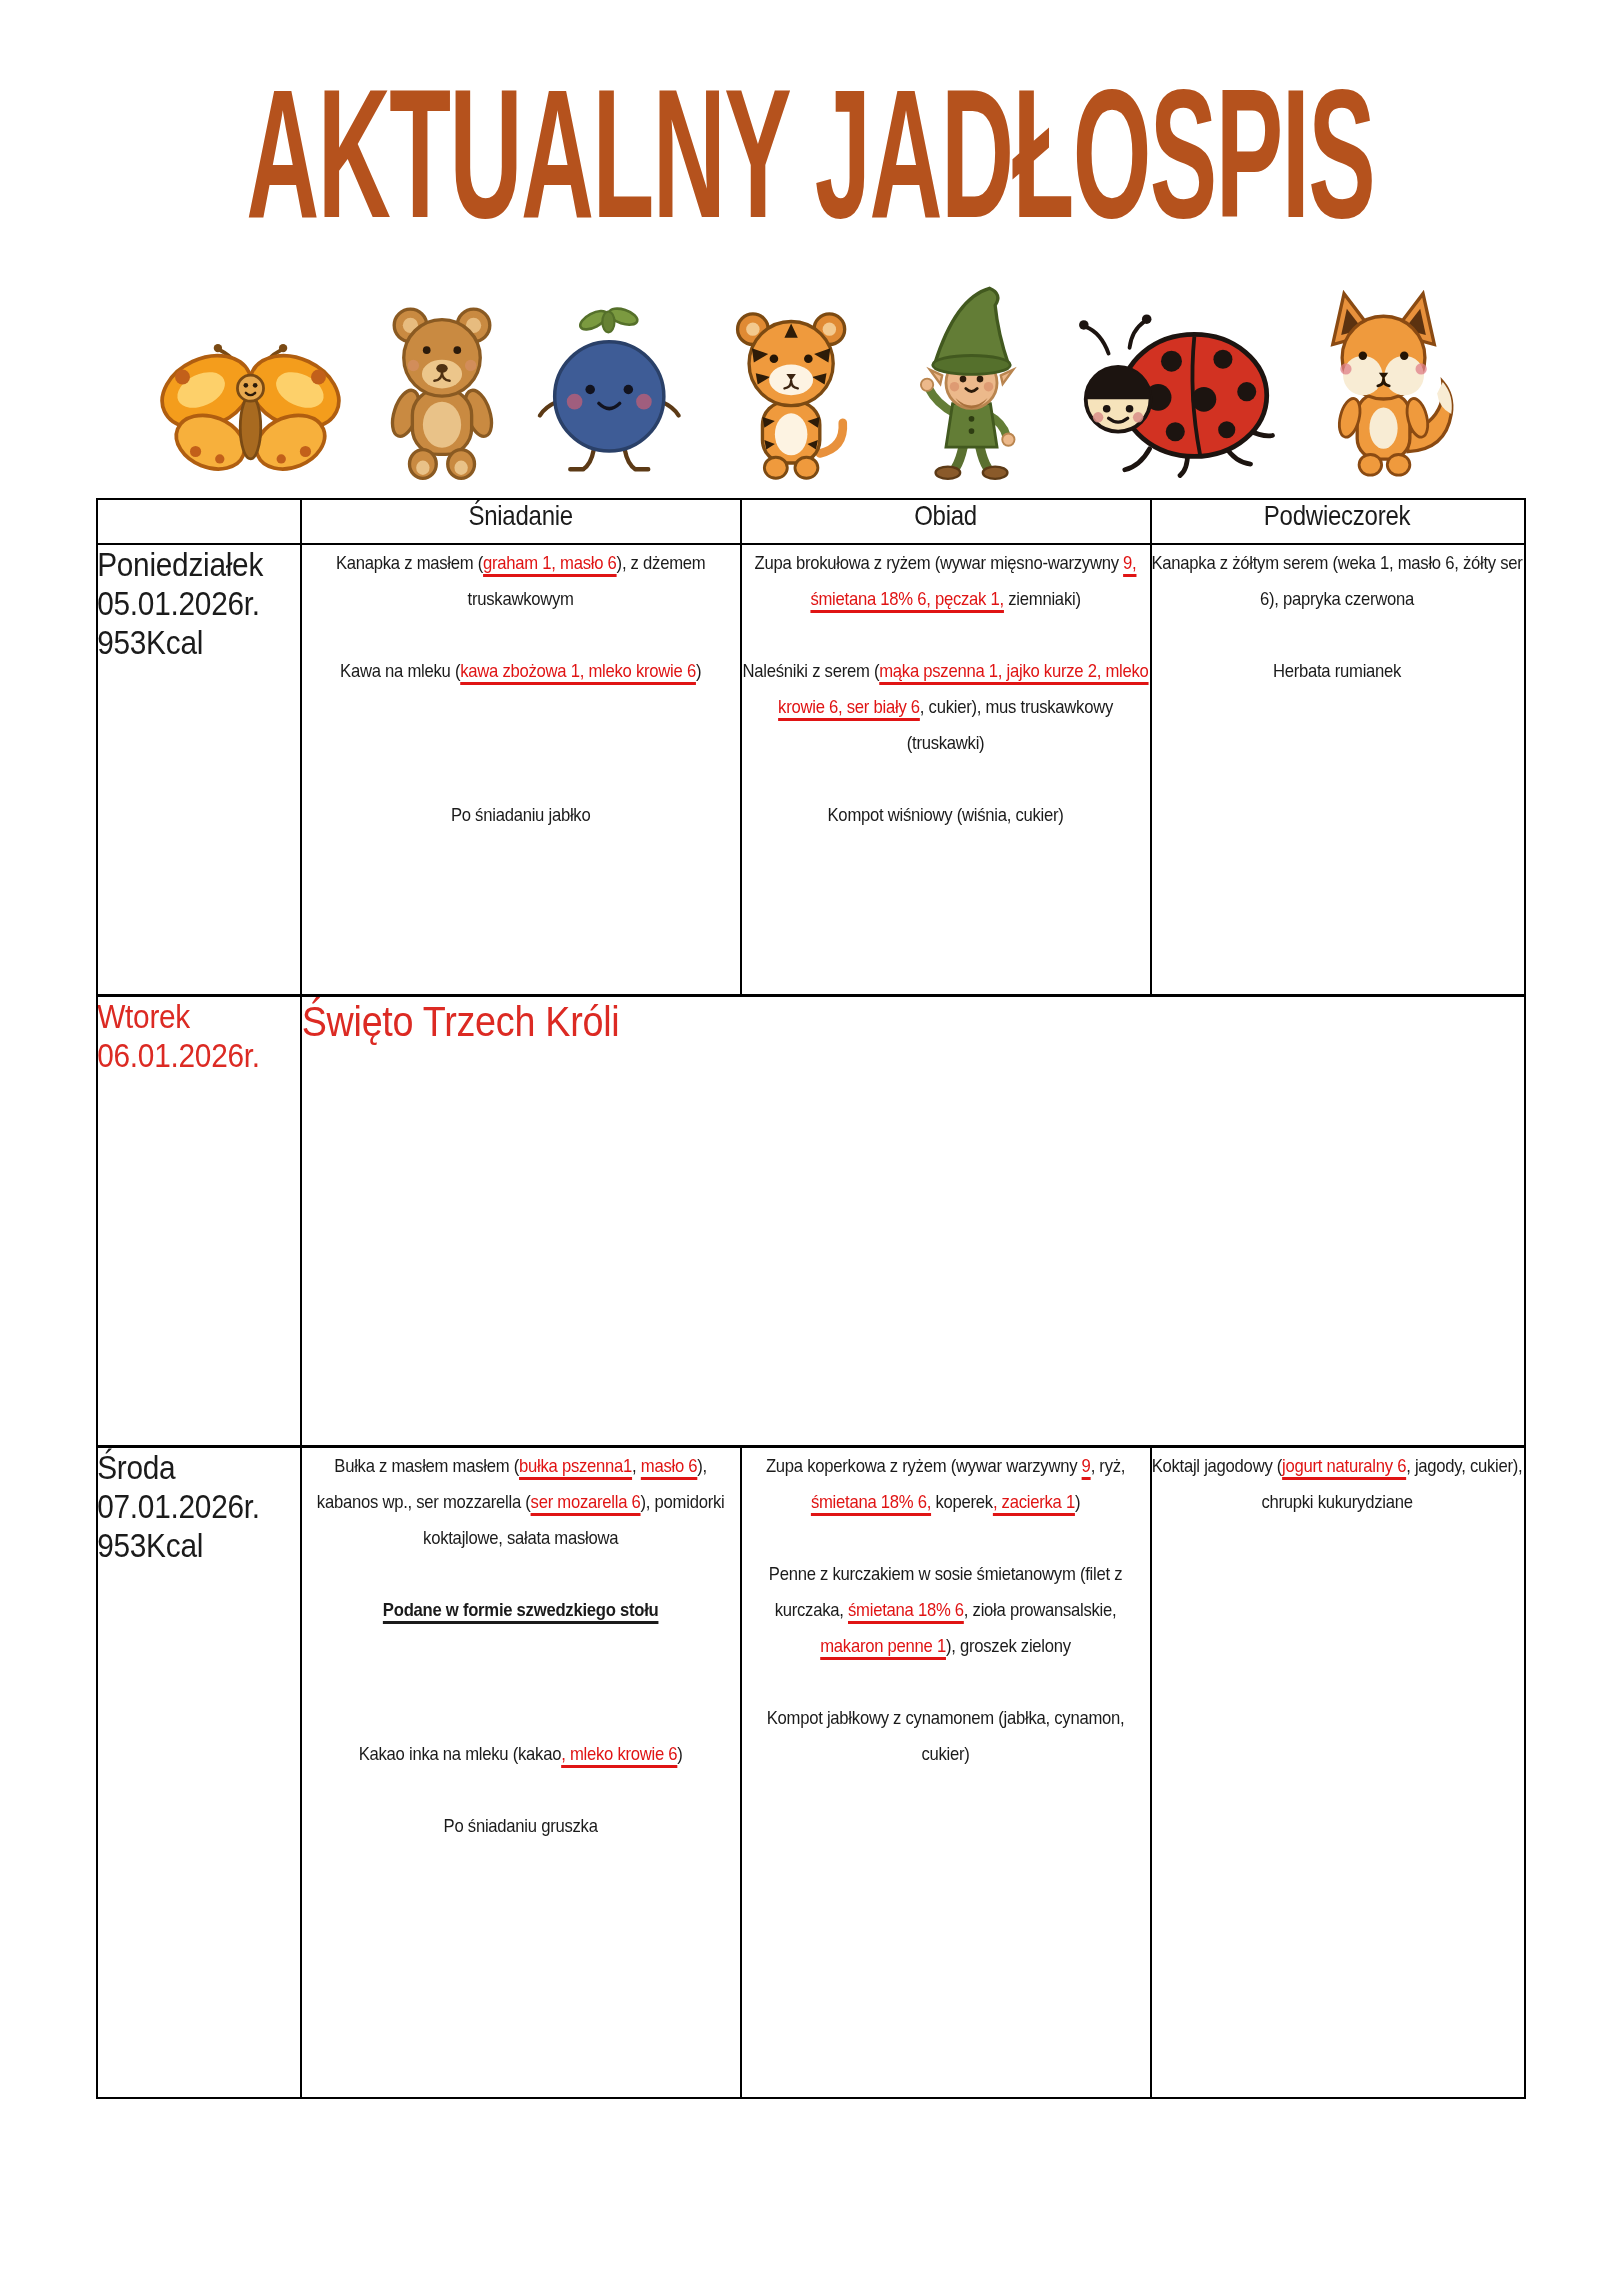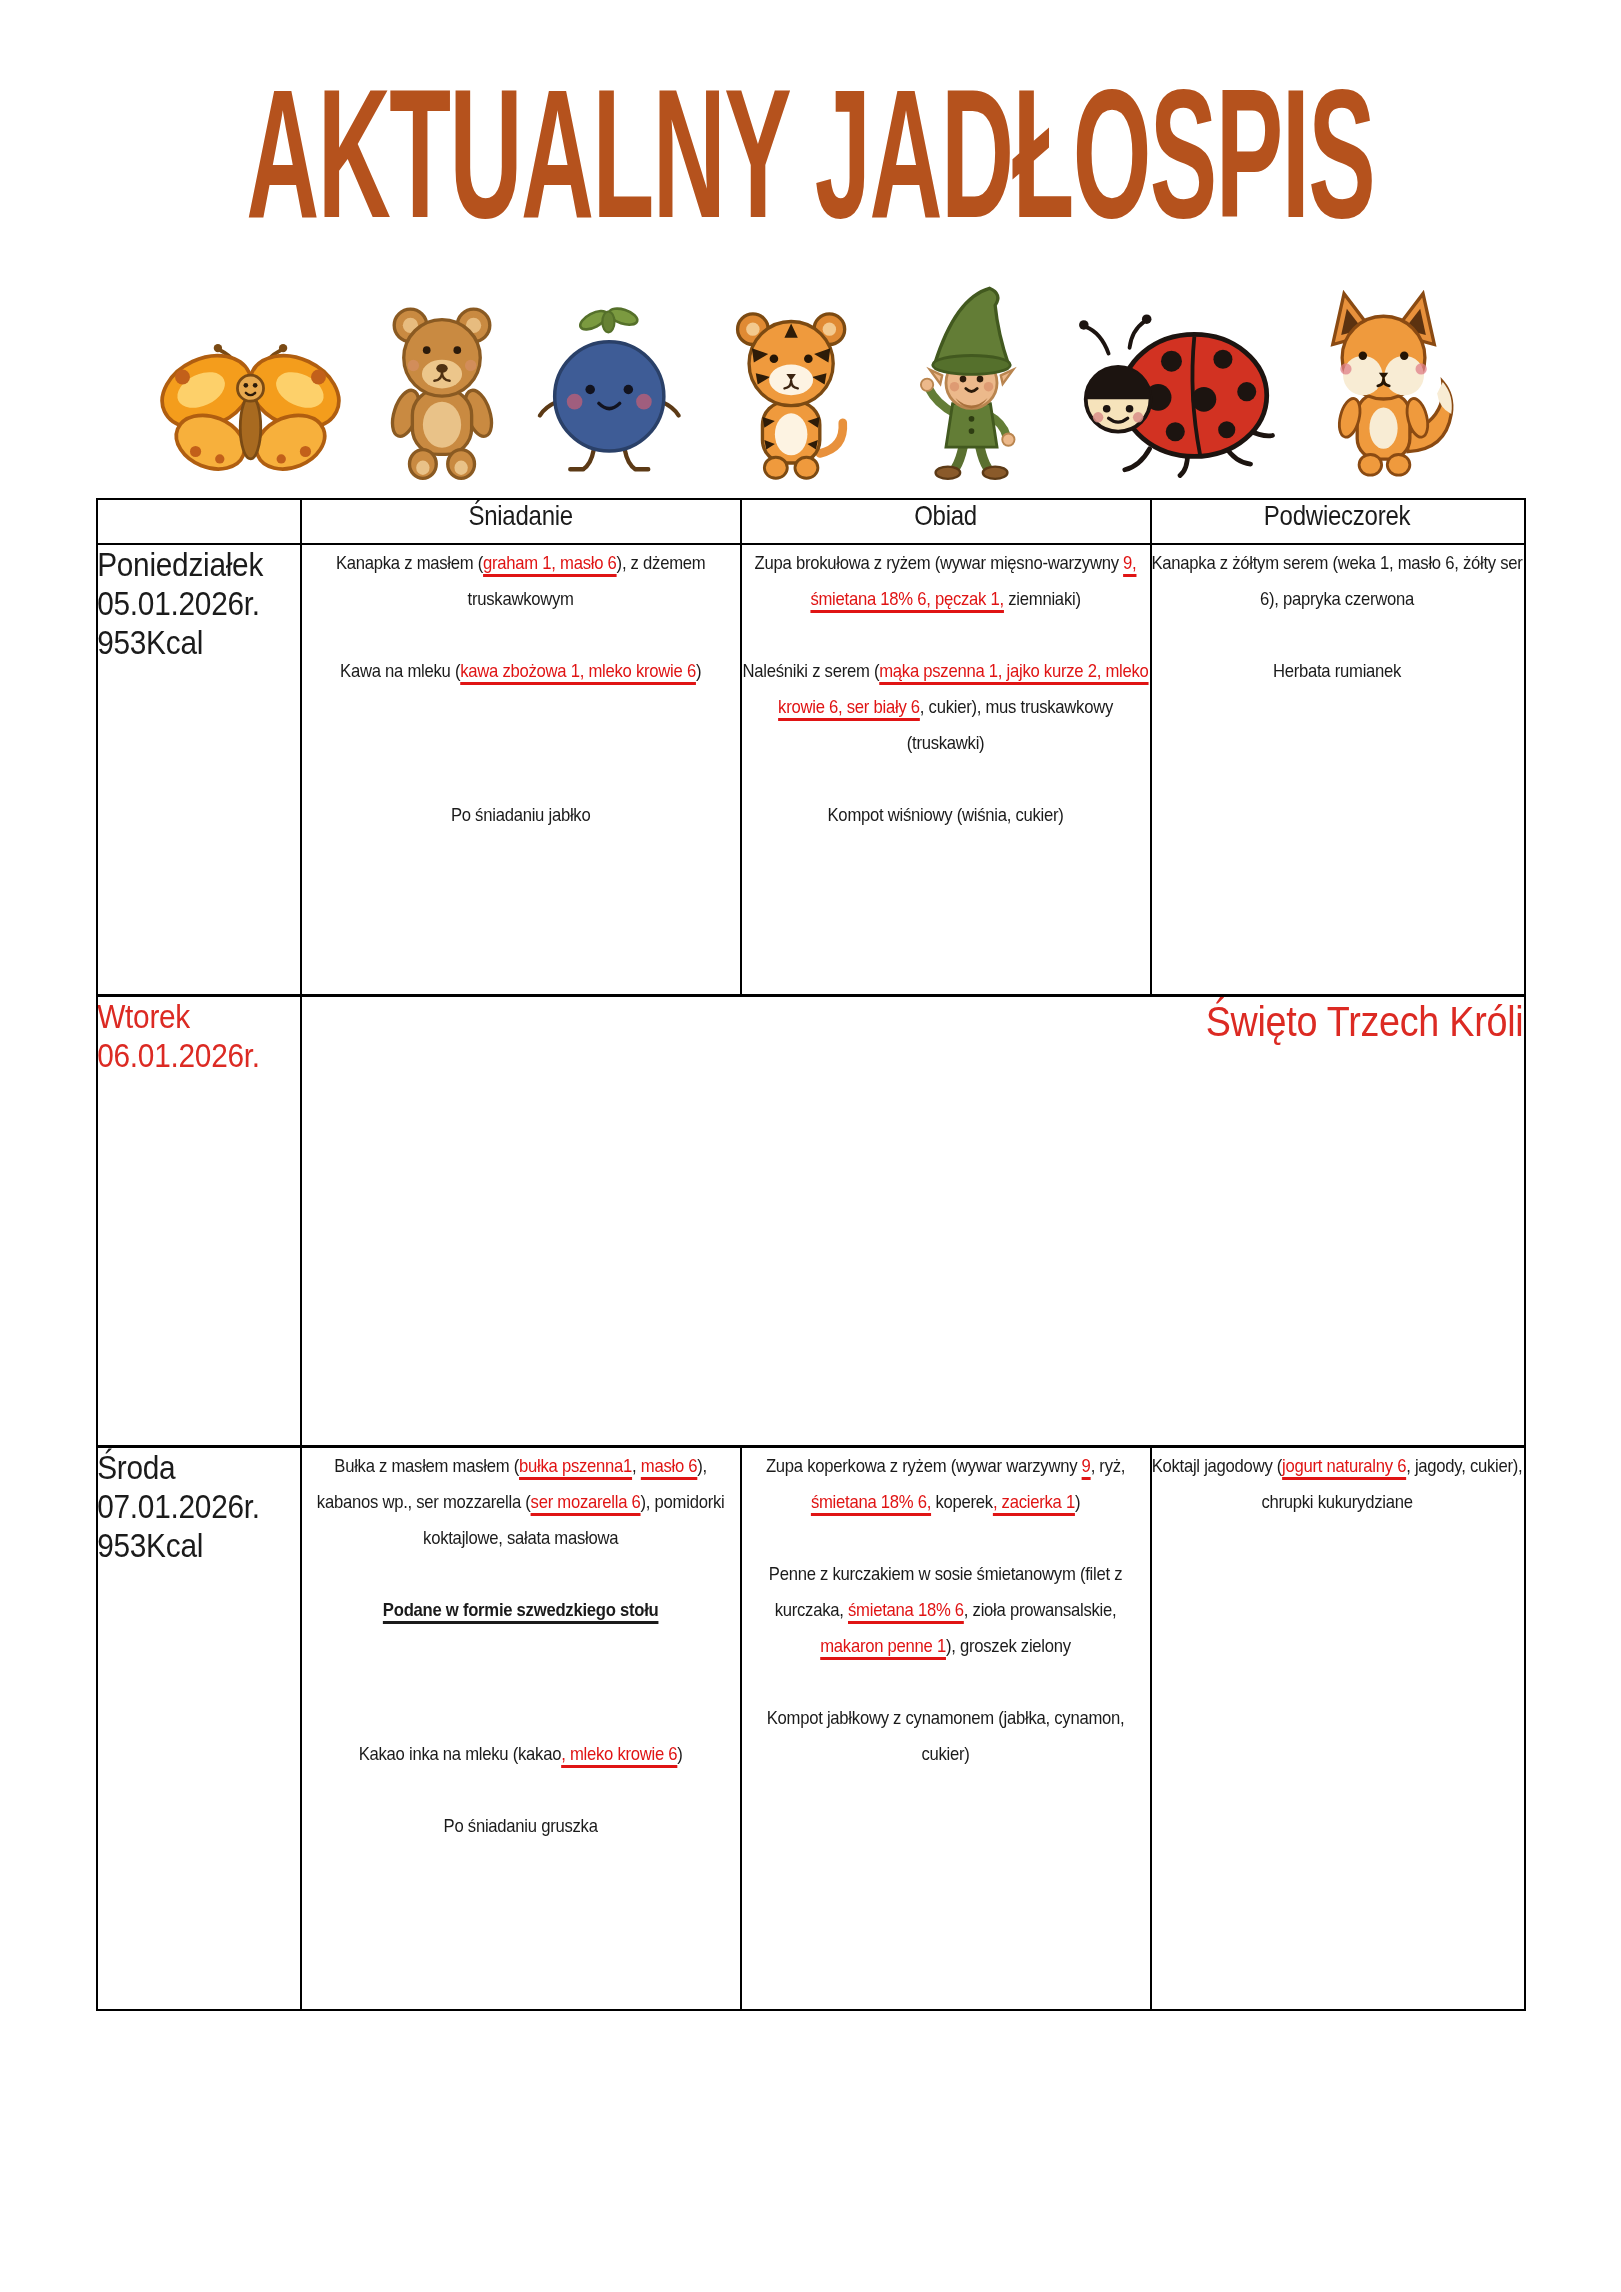--- a/index.html
+++ b/index.html
@@ -32,21 +32,21 @@
   }
   table.menu td,table.menu th{
     border:2px solid #000;padding:0;vertical-align:top;
     font-weight:normal;overflow:hidden;
   }
   tr.thick td{border-top-width:3.9px;margin-left:29px;}
   th.meal-h{height:43px;vertical-align:middle;font-size:27.4px;}
   td.day-cell{vertical-align:middle;text-align:left;font-size:34px;line-height:39px;}
   td.day-cell.red{color:#dc2a23;}
   td.meal-cell{text-align:center;font-size:19px;line-height:36px;padding-top:7.8px;}
-  td.holiday-cell{vertical-align:middle;text-align:right;}
+  td.holiday-cell{vertical-align:middle;text-align:left;}
   .holiday-text{font-size:43px;color:#dc2a23;}
   
   .cnd{
     width:114%;margin-left:-7%;
     transform:scaleX(0.877);transform-origin:50% 0;
     letter-spacing:-0.3px;
   }
   td.day-cell .cnd,td.holiday-cell .cnd{transform-origin:50% 50%;}
   .para{margin:0;}
   .para.spacer{height:36px;}
@@ -292,21 +292,21 @@
           <div class="cnd">
             <div>Wtorek</div>
             <div>06.01.2026r.</div>
           </div>
         </td>
       <td class="holiday-cell" colspan="3">
         <div class="cnd holiday-text">Święto Trzech Króli</div>
       </td>
     </tr>
 
-    <tr class="thick" style="height:564px">
+    <tr class="thick" style="height:652px">
       <td class="day-cell">
           <div class="cnd">
             <div>Środa</div>
             <div>07.01.2026r.</div>
             <div>953Kcal</div>
           </div>
         </td>
       <td class="meal-cell">
           <div class="cnd">
             <p class="para"><span class="seg-n">Bułka z masłem masłem (</span><span class="seg-r">bułka pszenna1</span><span class="seg-n">, </span><span class="seg-r">masło 6</span><span class="seg-n">), kabanos wp., ser mozzarella (</span><span class="seg-r">ser mozarella 6</span><span class="seg-n">), pomidorki koktajlowe, sałata masłowa</span></p>

